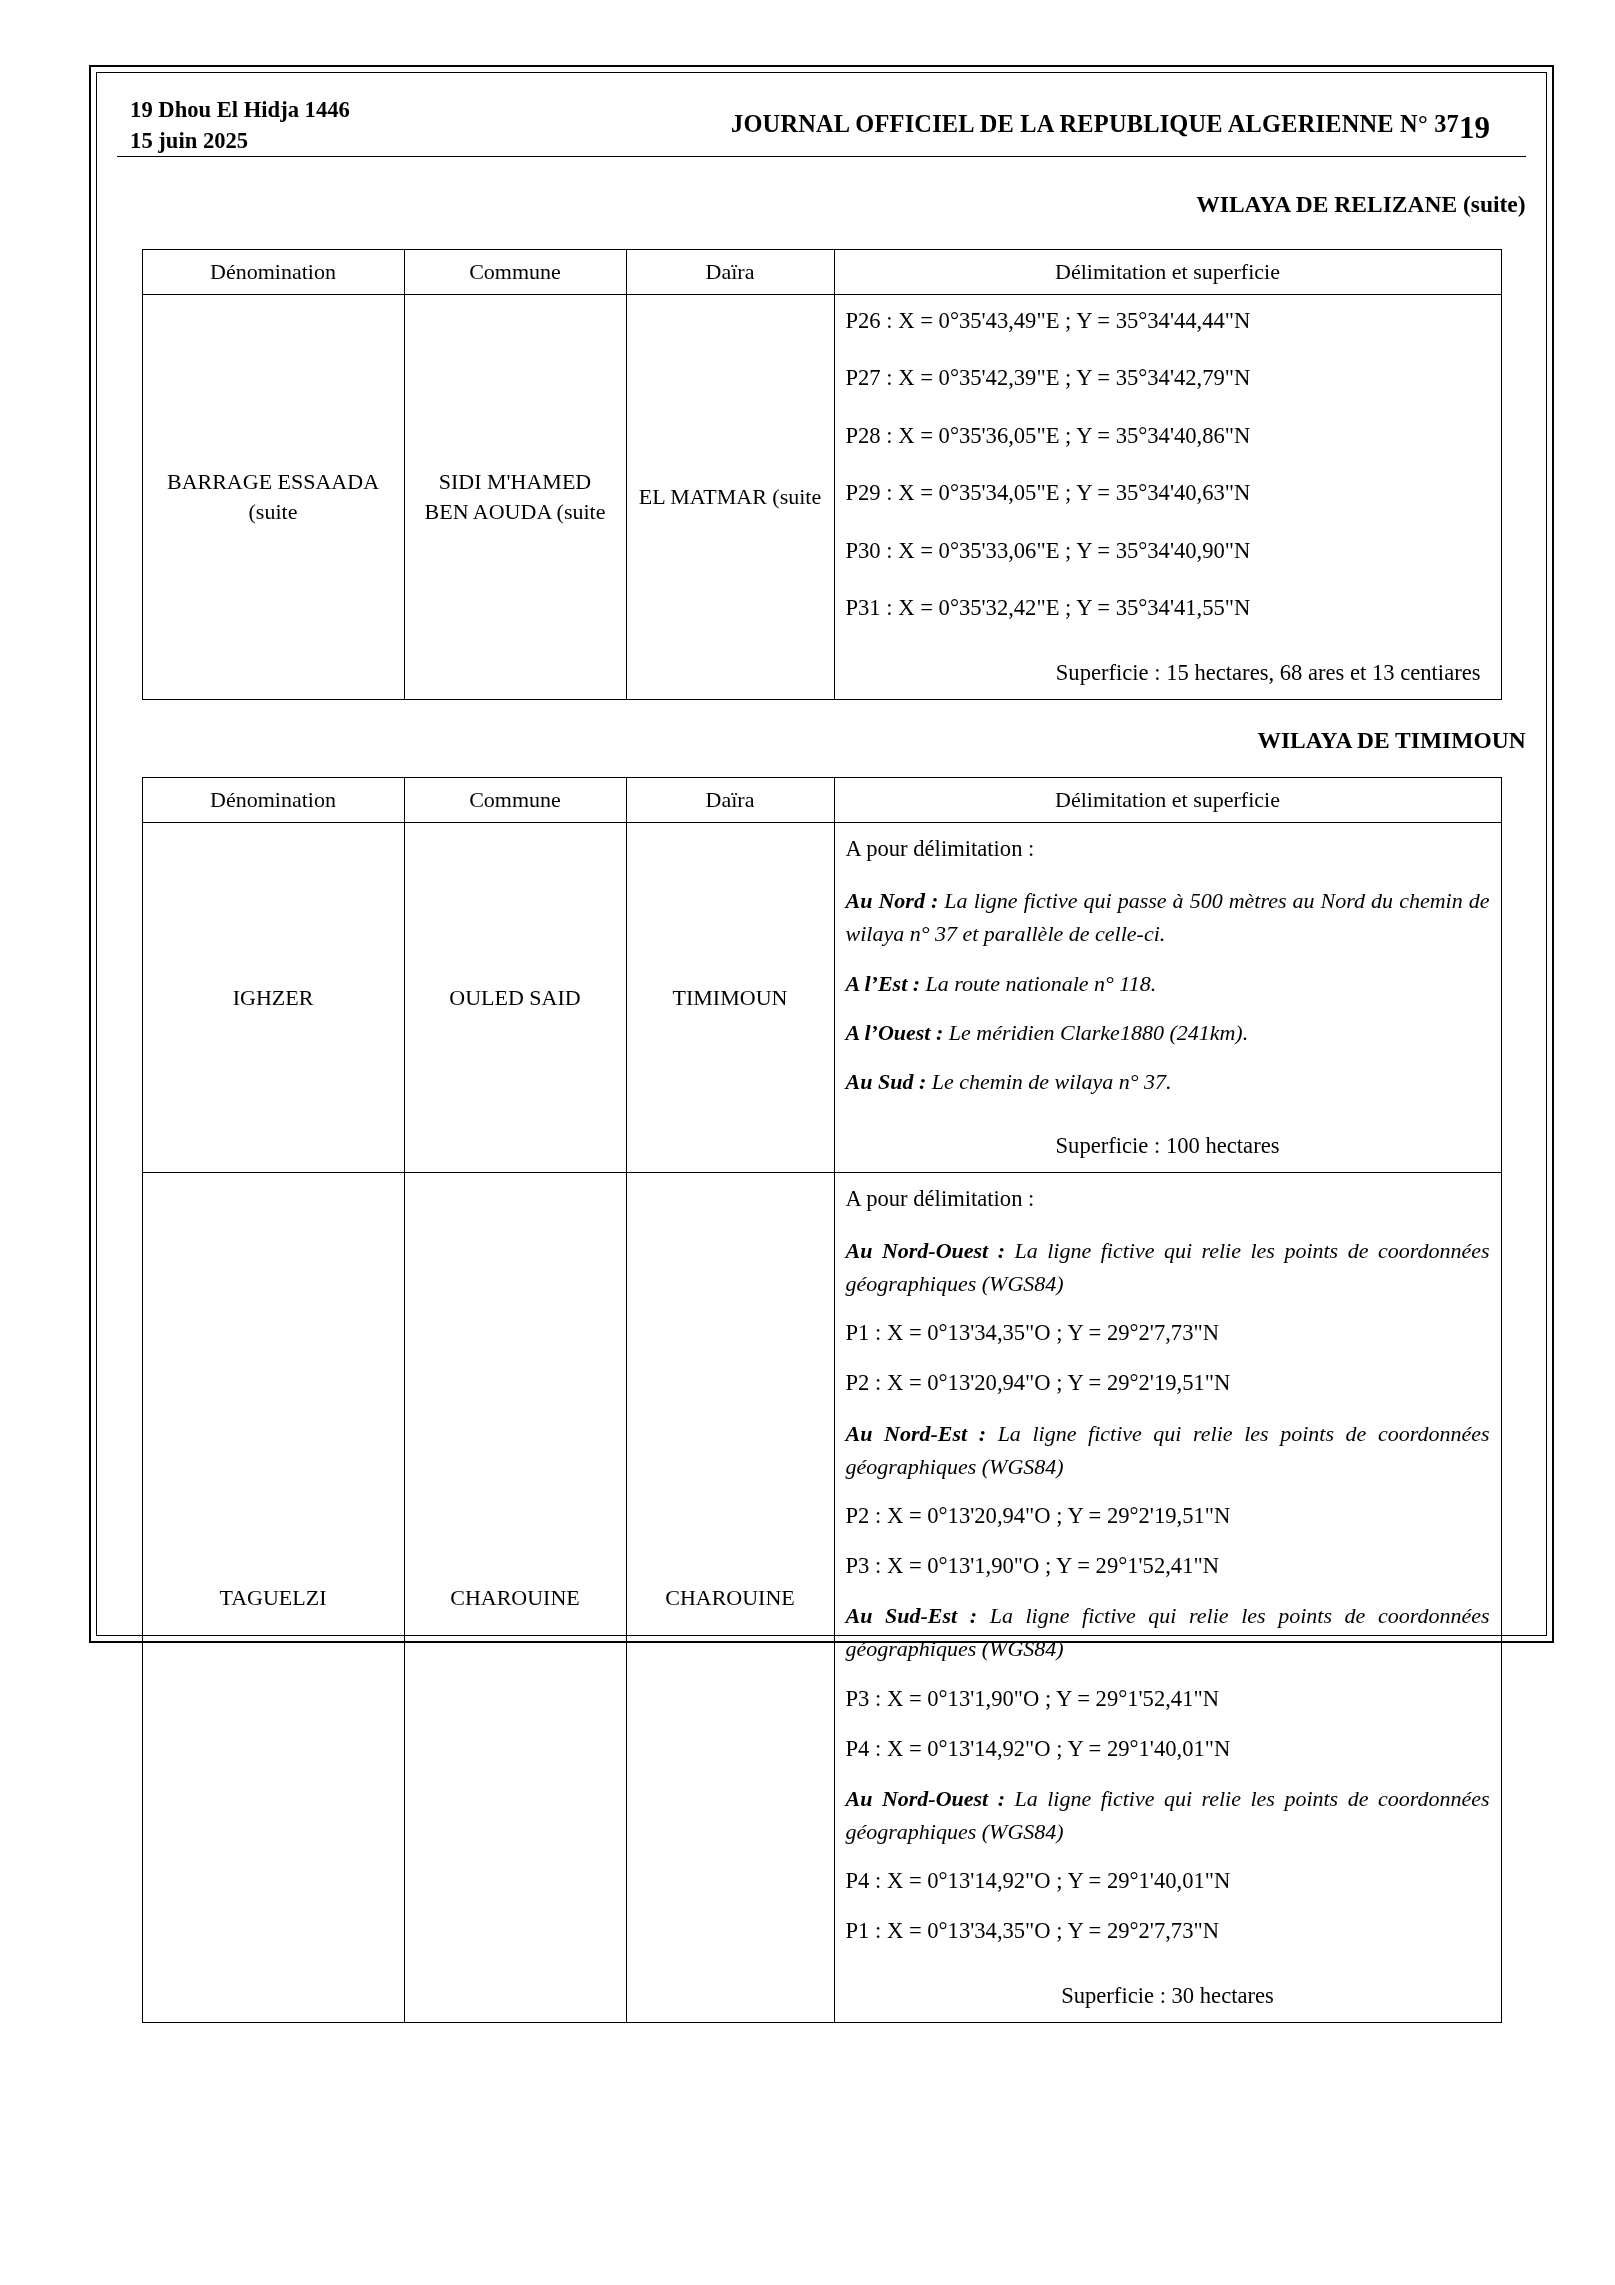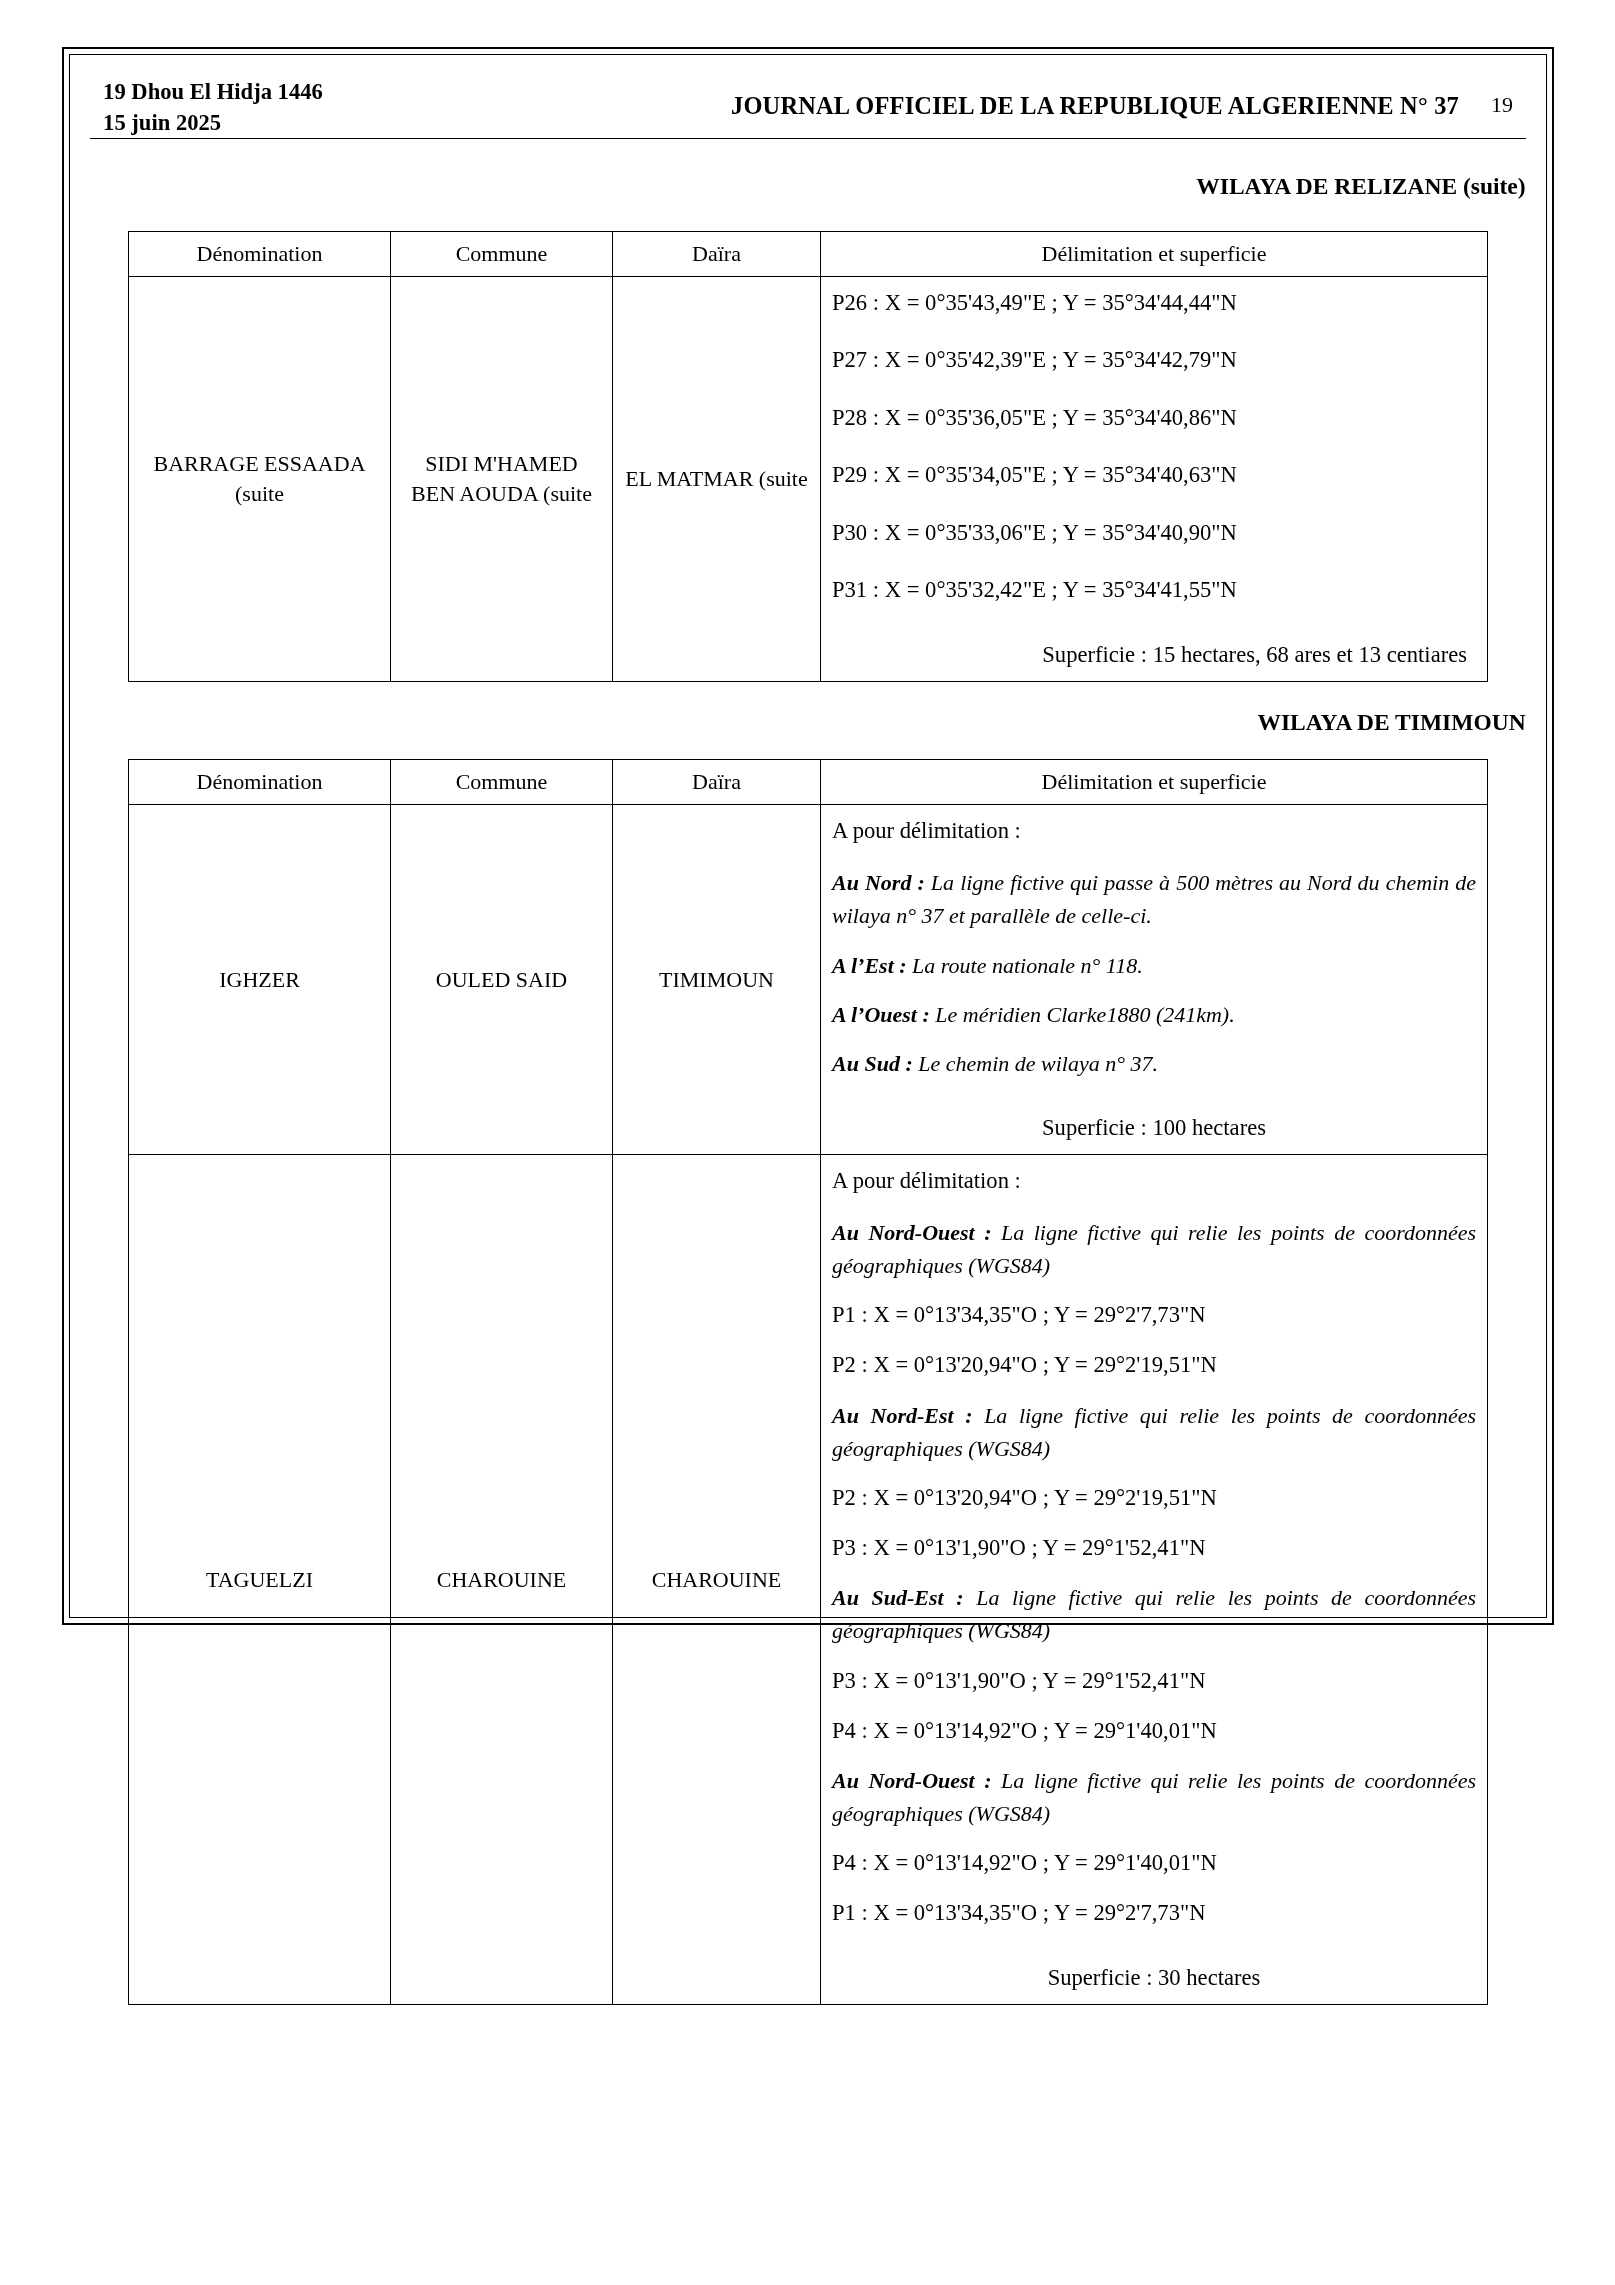--- a/index.html
+++ b/index.html
@@ -9,25 +9,25 @@
   }
   body {
     width: 1616px;
     height: 2285px;
     font-family: "Liberation Serif", serif;
     color: #000000;
     position: relative;
   }
   .page {
     position: absolute;
-    left: 0; top: 0;
+    left: 0; top: 18px;
     width: 1616px;
     height: 1679px;
     box-sizing: border-box;
-    padding: 47px 62px 54px 62px;
+    padding: 47px 62px 54px 89px;
   }
   .frame-outer {
     box-sizing: border-box;
     width: 100%;
     height: 100%;
     border: 2.7px solid #000;
     padding: 5.4px;
   }
   .frame-inner {
     box-sizing: border-box;
@@ -57,25 +57,24 @@
   }
   .header-center {
     flex: 1;
     text-align: right;
     font-weight: bold;
     font-size: 24.4px;
     padding-top: 14.5px;
     letter-spacing: 0.2px;
   }
   .header-right {
-    font-weight: normal;
-    font-size: 22px;
+    font-weight: bold;
+    font-size: 31px;
     padding-top: 14.5px;
     min-width: 54px;
-    text-align: right;
   }
 
   
   .section-title {
     text-align: right;
     font-weight: bold;
     font-size: 23.5px;
     margin: 34px 0 31px 0;
   }
   .section-title.second {

